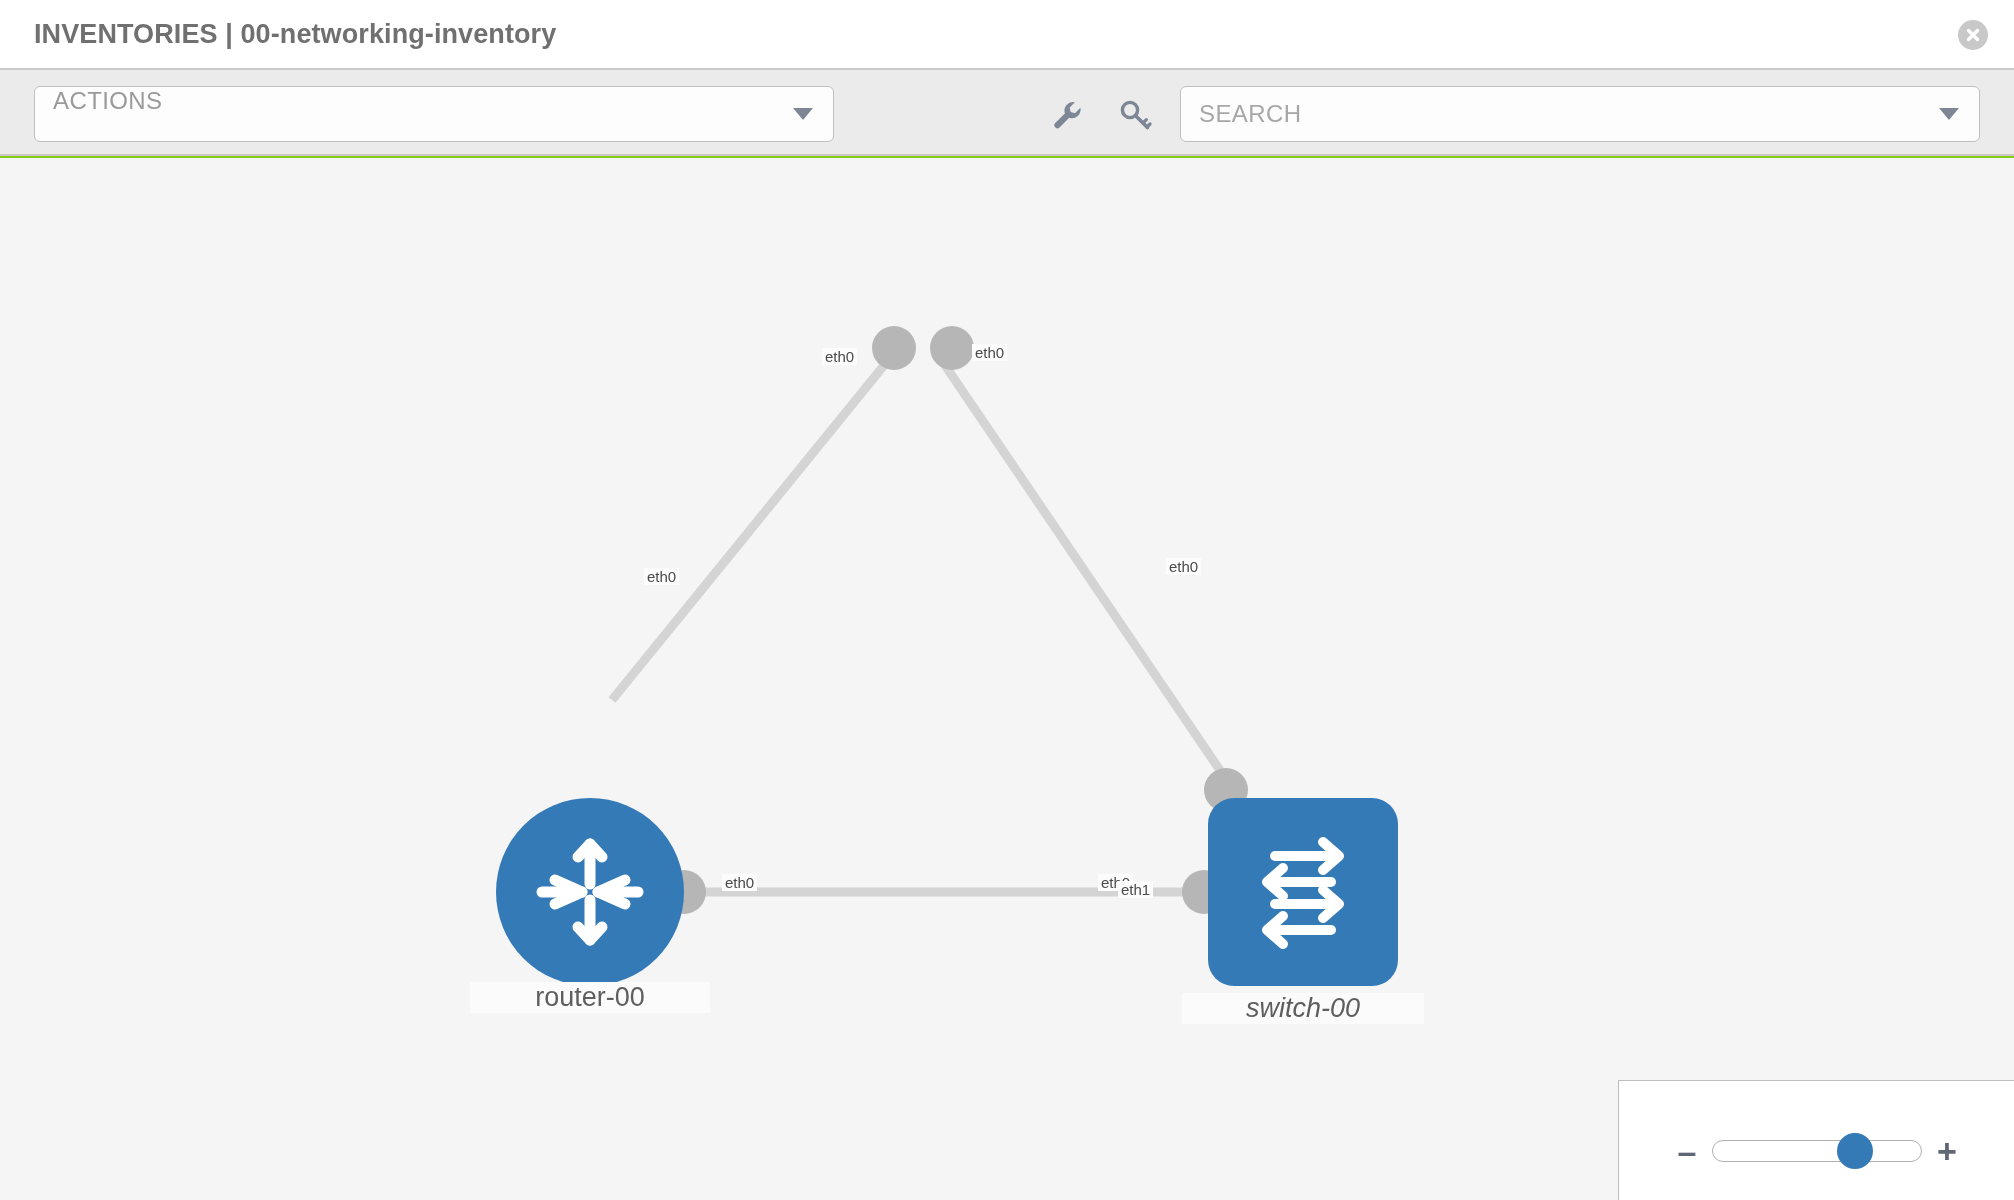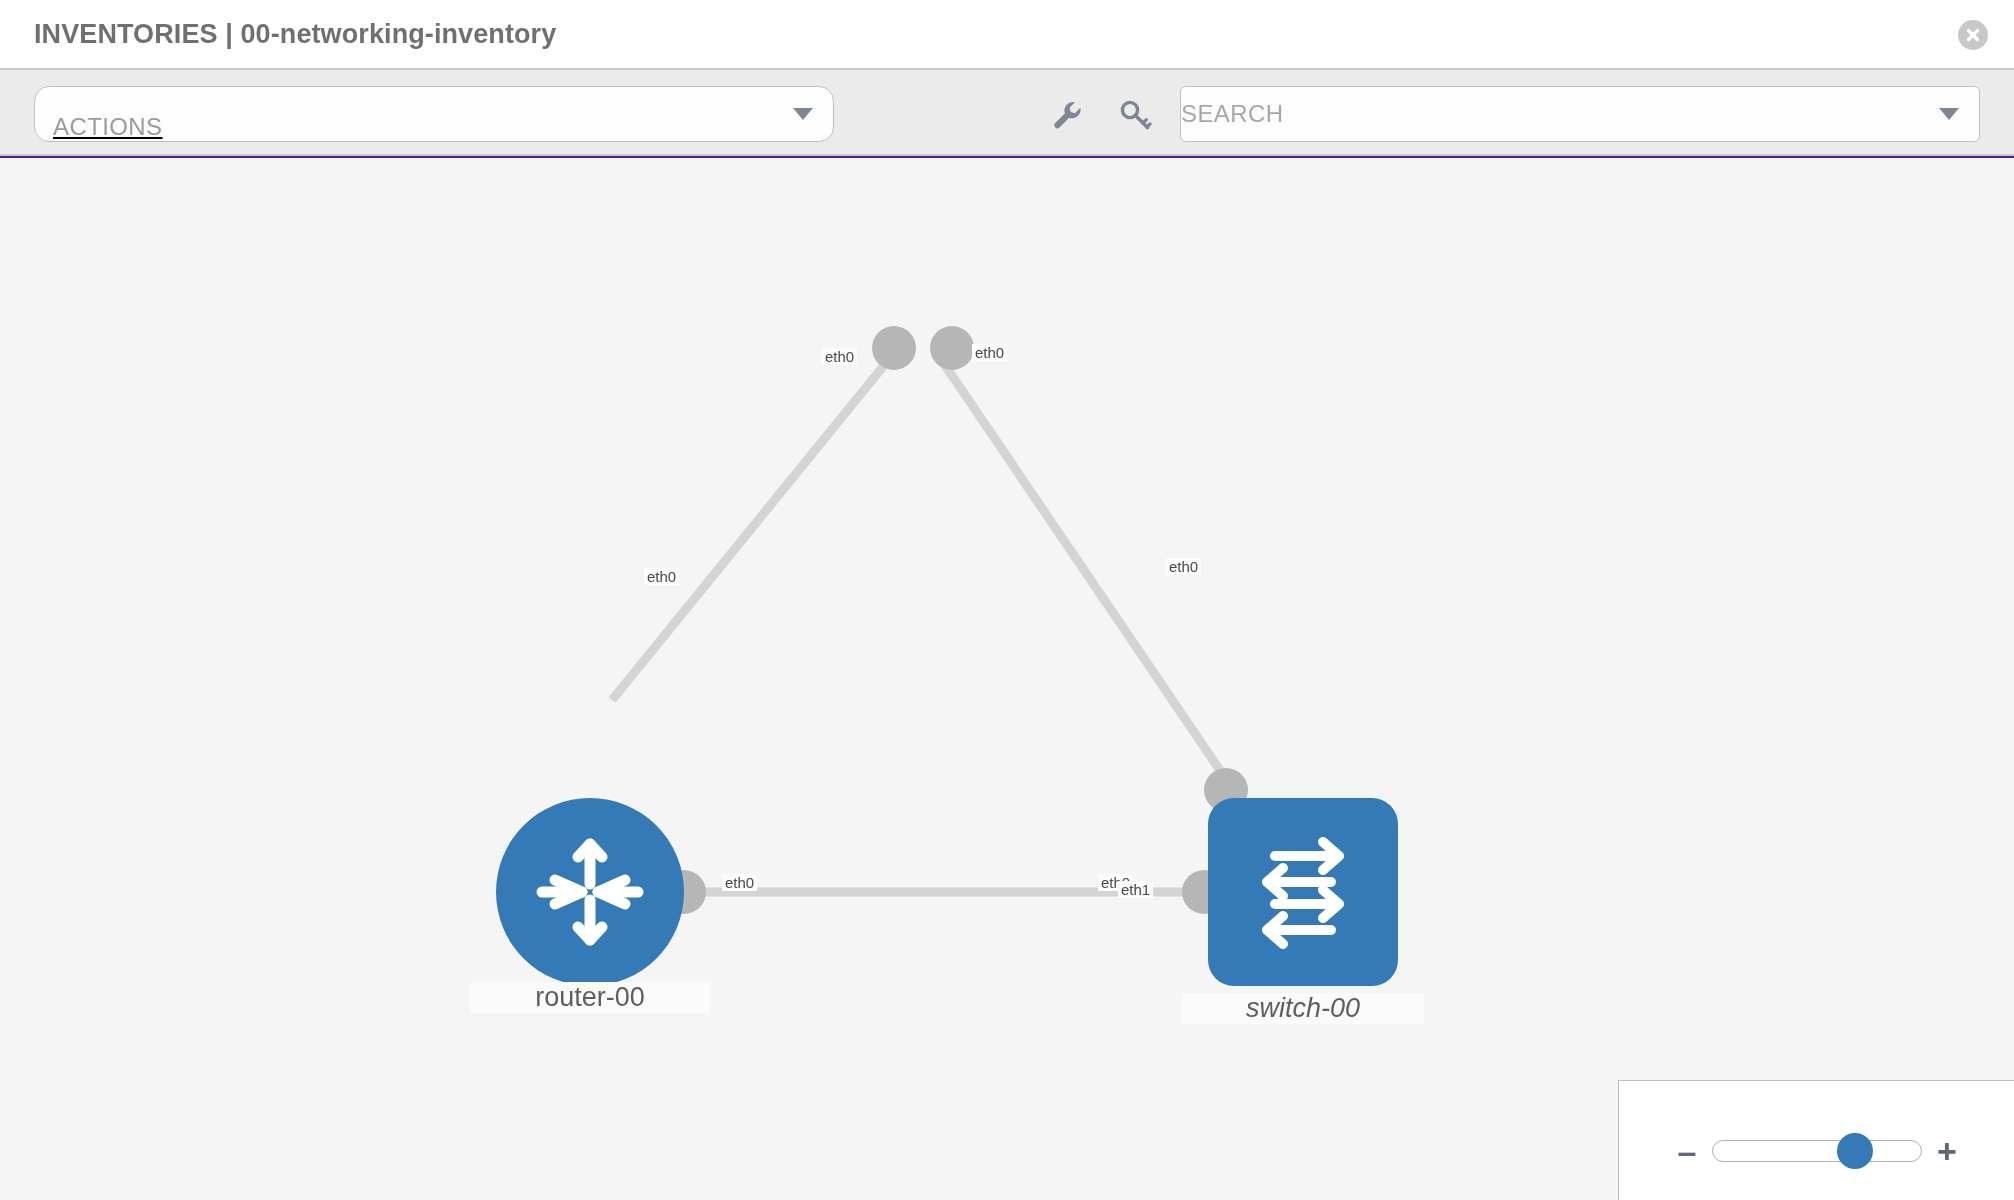--- a/index.html
+++ b/index.html
@@ -8,21 +8,21 @@
     width: 2014px; height: 1200px;
     overflow: hidden;
     background: #ffffff;
     font-family: "Liberation Sans", sans-serif;
   }
 
   #app {
     position: relative;
     width: 2014px;
     height: 1200px;
-    background: #4c1d95;
+    background: #84cc16;
   }
 
   
   .header {
     position: absolute;
     left: 0; top: 0;
     width: 2014px; height: 68px;
     background: #ffffff;
     display: flex;
     align-items: center;
@@ -57,25 +57,24 @@
     border-top: 2px solid #c9c9c9;
     border-bottom: 2px solid #c9c9c9;
   }
 
   .actions-select {
     position: absolute;
     left: 34px; top: 16px;
     width: 800px; height: 56px;
     background: #fdfdfd;
     border: 1px solid #c0c0c0;
-    border-radius: 15px;
-    display: flex;
-    align-items: flex-end;
-    cursor: pointer;
-    text-decoration: underline;
+    border-radius: 6px;
+    display: flex;
+    align-items: flex-start;
+    cursor: pointer;
   }
   .actions-label {
     margin-left: 18px;
     font-size: 24px;
     color: #9a9a9a;
     letter-spacing: 0.4px;
   }
   .caret {
     position: absolute;
     right: 20px; top: 50%;
@@ -100,20 +99,21 @@
     left: 1180px; top: 16px;
     width: 800px; height: 56px;
     background: #fdfdfd;
     border: 1px solid #c0c0c0;
     border-radius: 6px;
     display: flex;
     align-items: center;
     cursor: text;
   }
   .search-placeholder {
+    margin-left: 18px;
     font-size: 24px;
     color: #a7a7a7;
     letter-spacing: 0.4px;
   }
 
   
   .canvas {
     position: absolute;
     left: 0; top: 158px;
     width: 2014px; height: 1042px;

